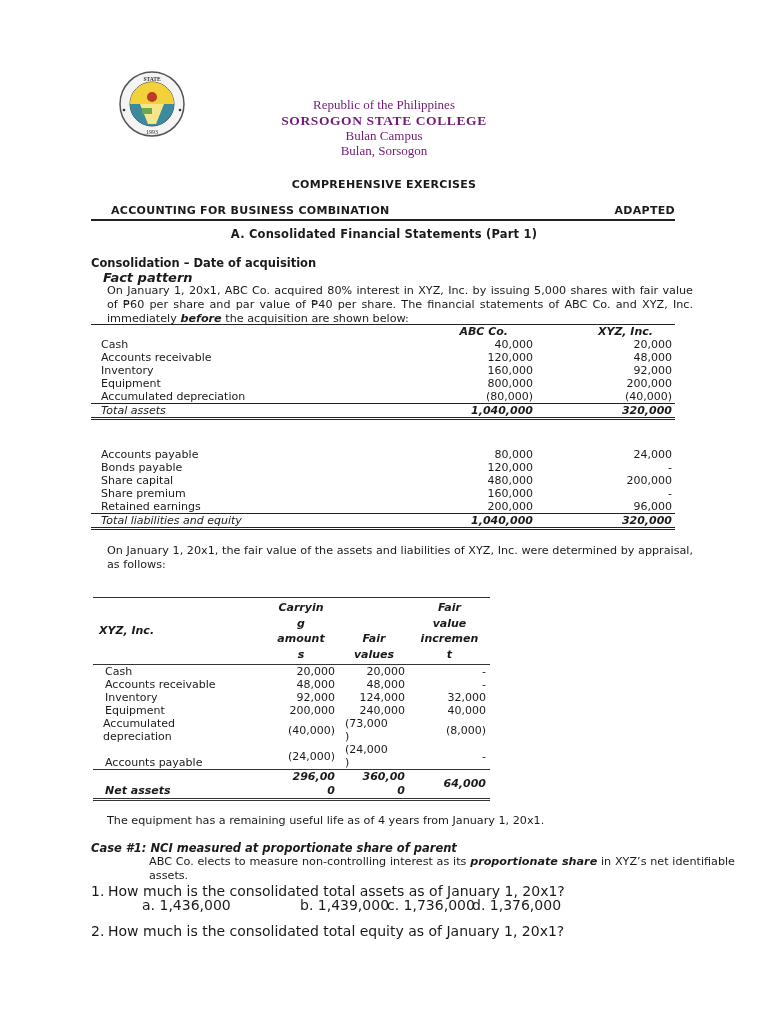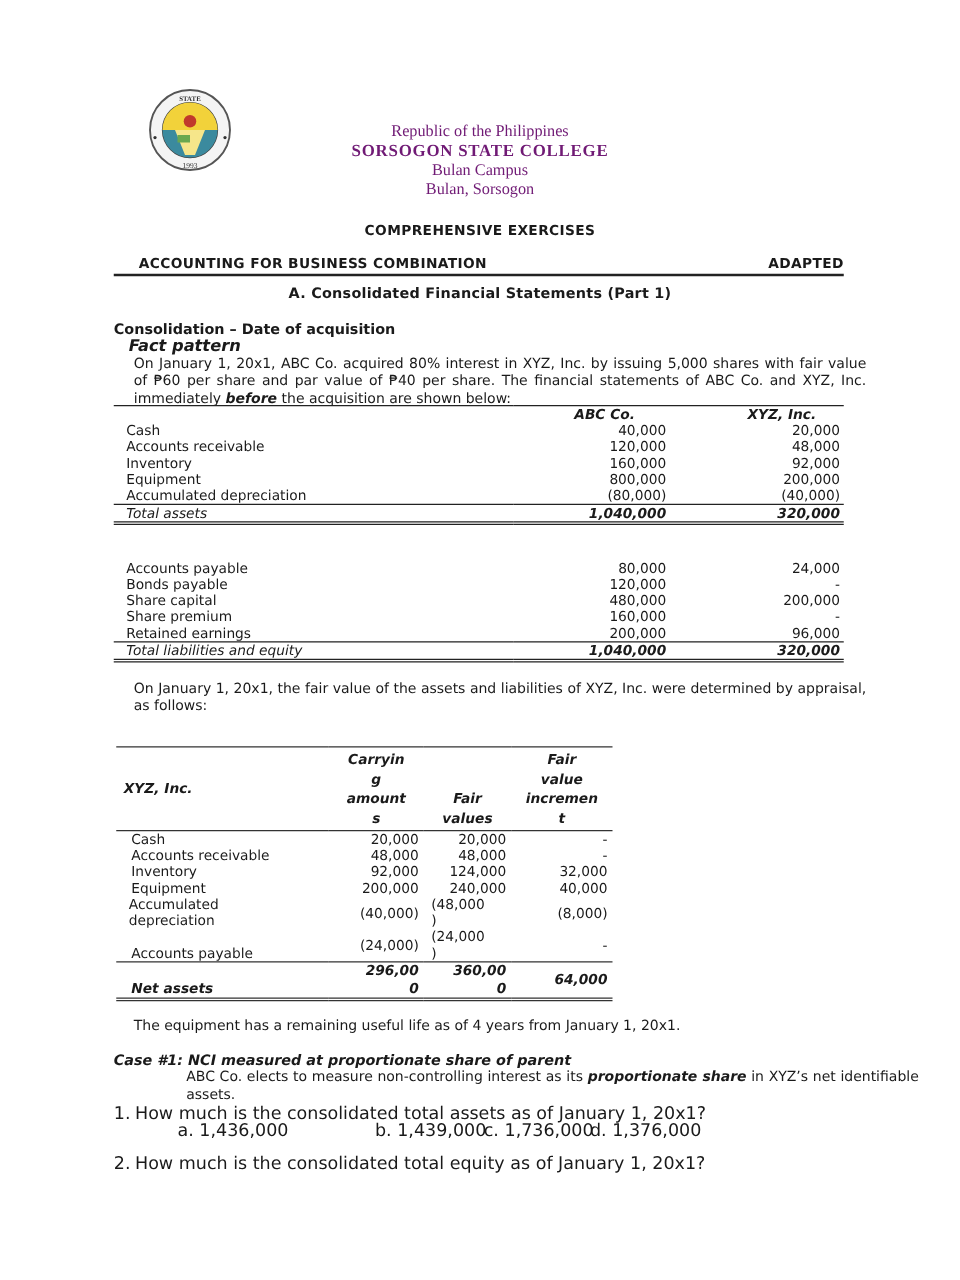--- a/index.html
+++ b/index.html
@@ -228,21 +228,21 @@
     <tr>
       <td class="lbl">Equipment</td>
       <td class="num">200,000</td>
       <td class="num">240,000</td>
       <td class="num">40,000</td>
     </tr>
     <tr>
       <td class="lbl wrap" style="padding-left:10px">Accumulated
 depreciation</td>
       <td class="num mid">(40,000)</td>
-      <td class="num wrap" style="text-align:left;padding-left:6px">(48,000
+      <td class="num wrap" style="text-align:left;padding-left:6px">(73,000
 )</td>
       <td class="num mid">(8,000)</td>
     </tr>
     <tr>
       <td class="lbl">Accounts payable</td>
       <td class="num mid">(24,000)</td>
       <td class="num wrap" style="text-align:left;padding-left:6px">(24,000
 )</td>
       <td class="num mid">-</td>
     </tr>

